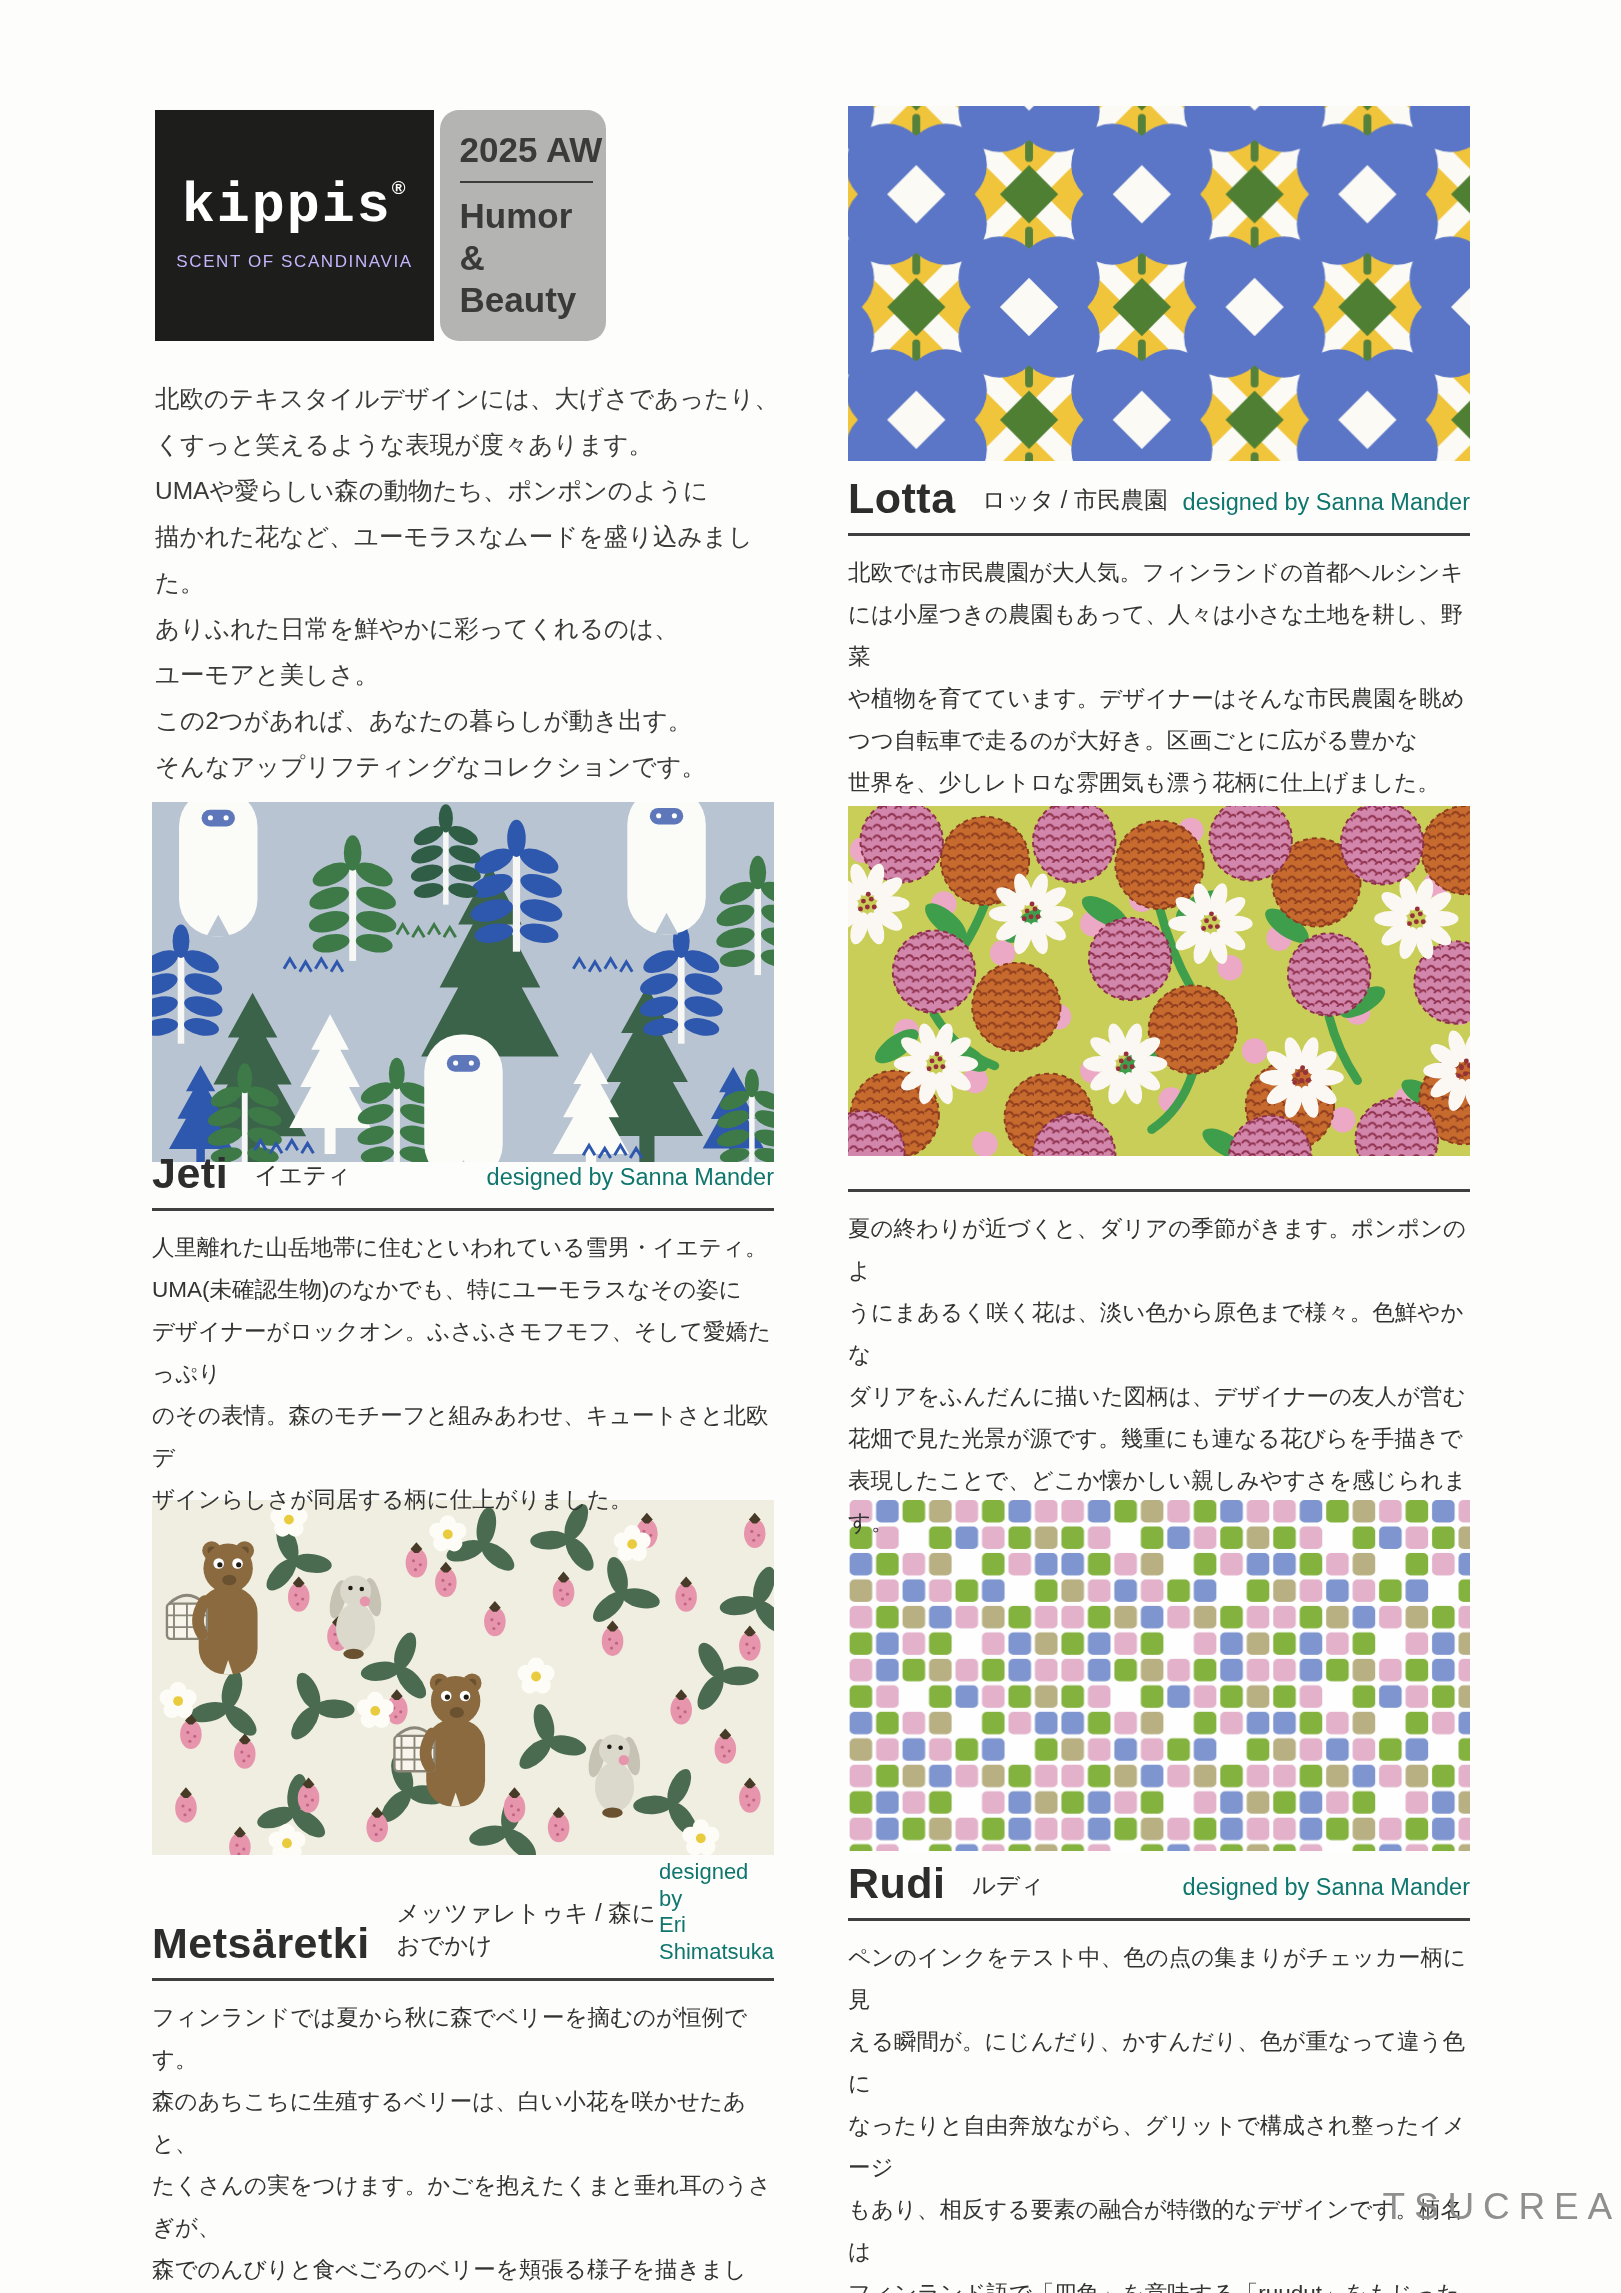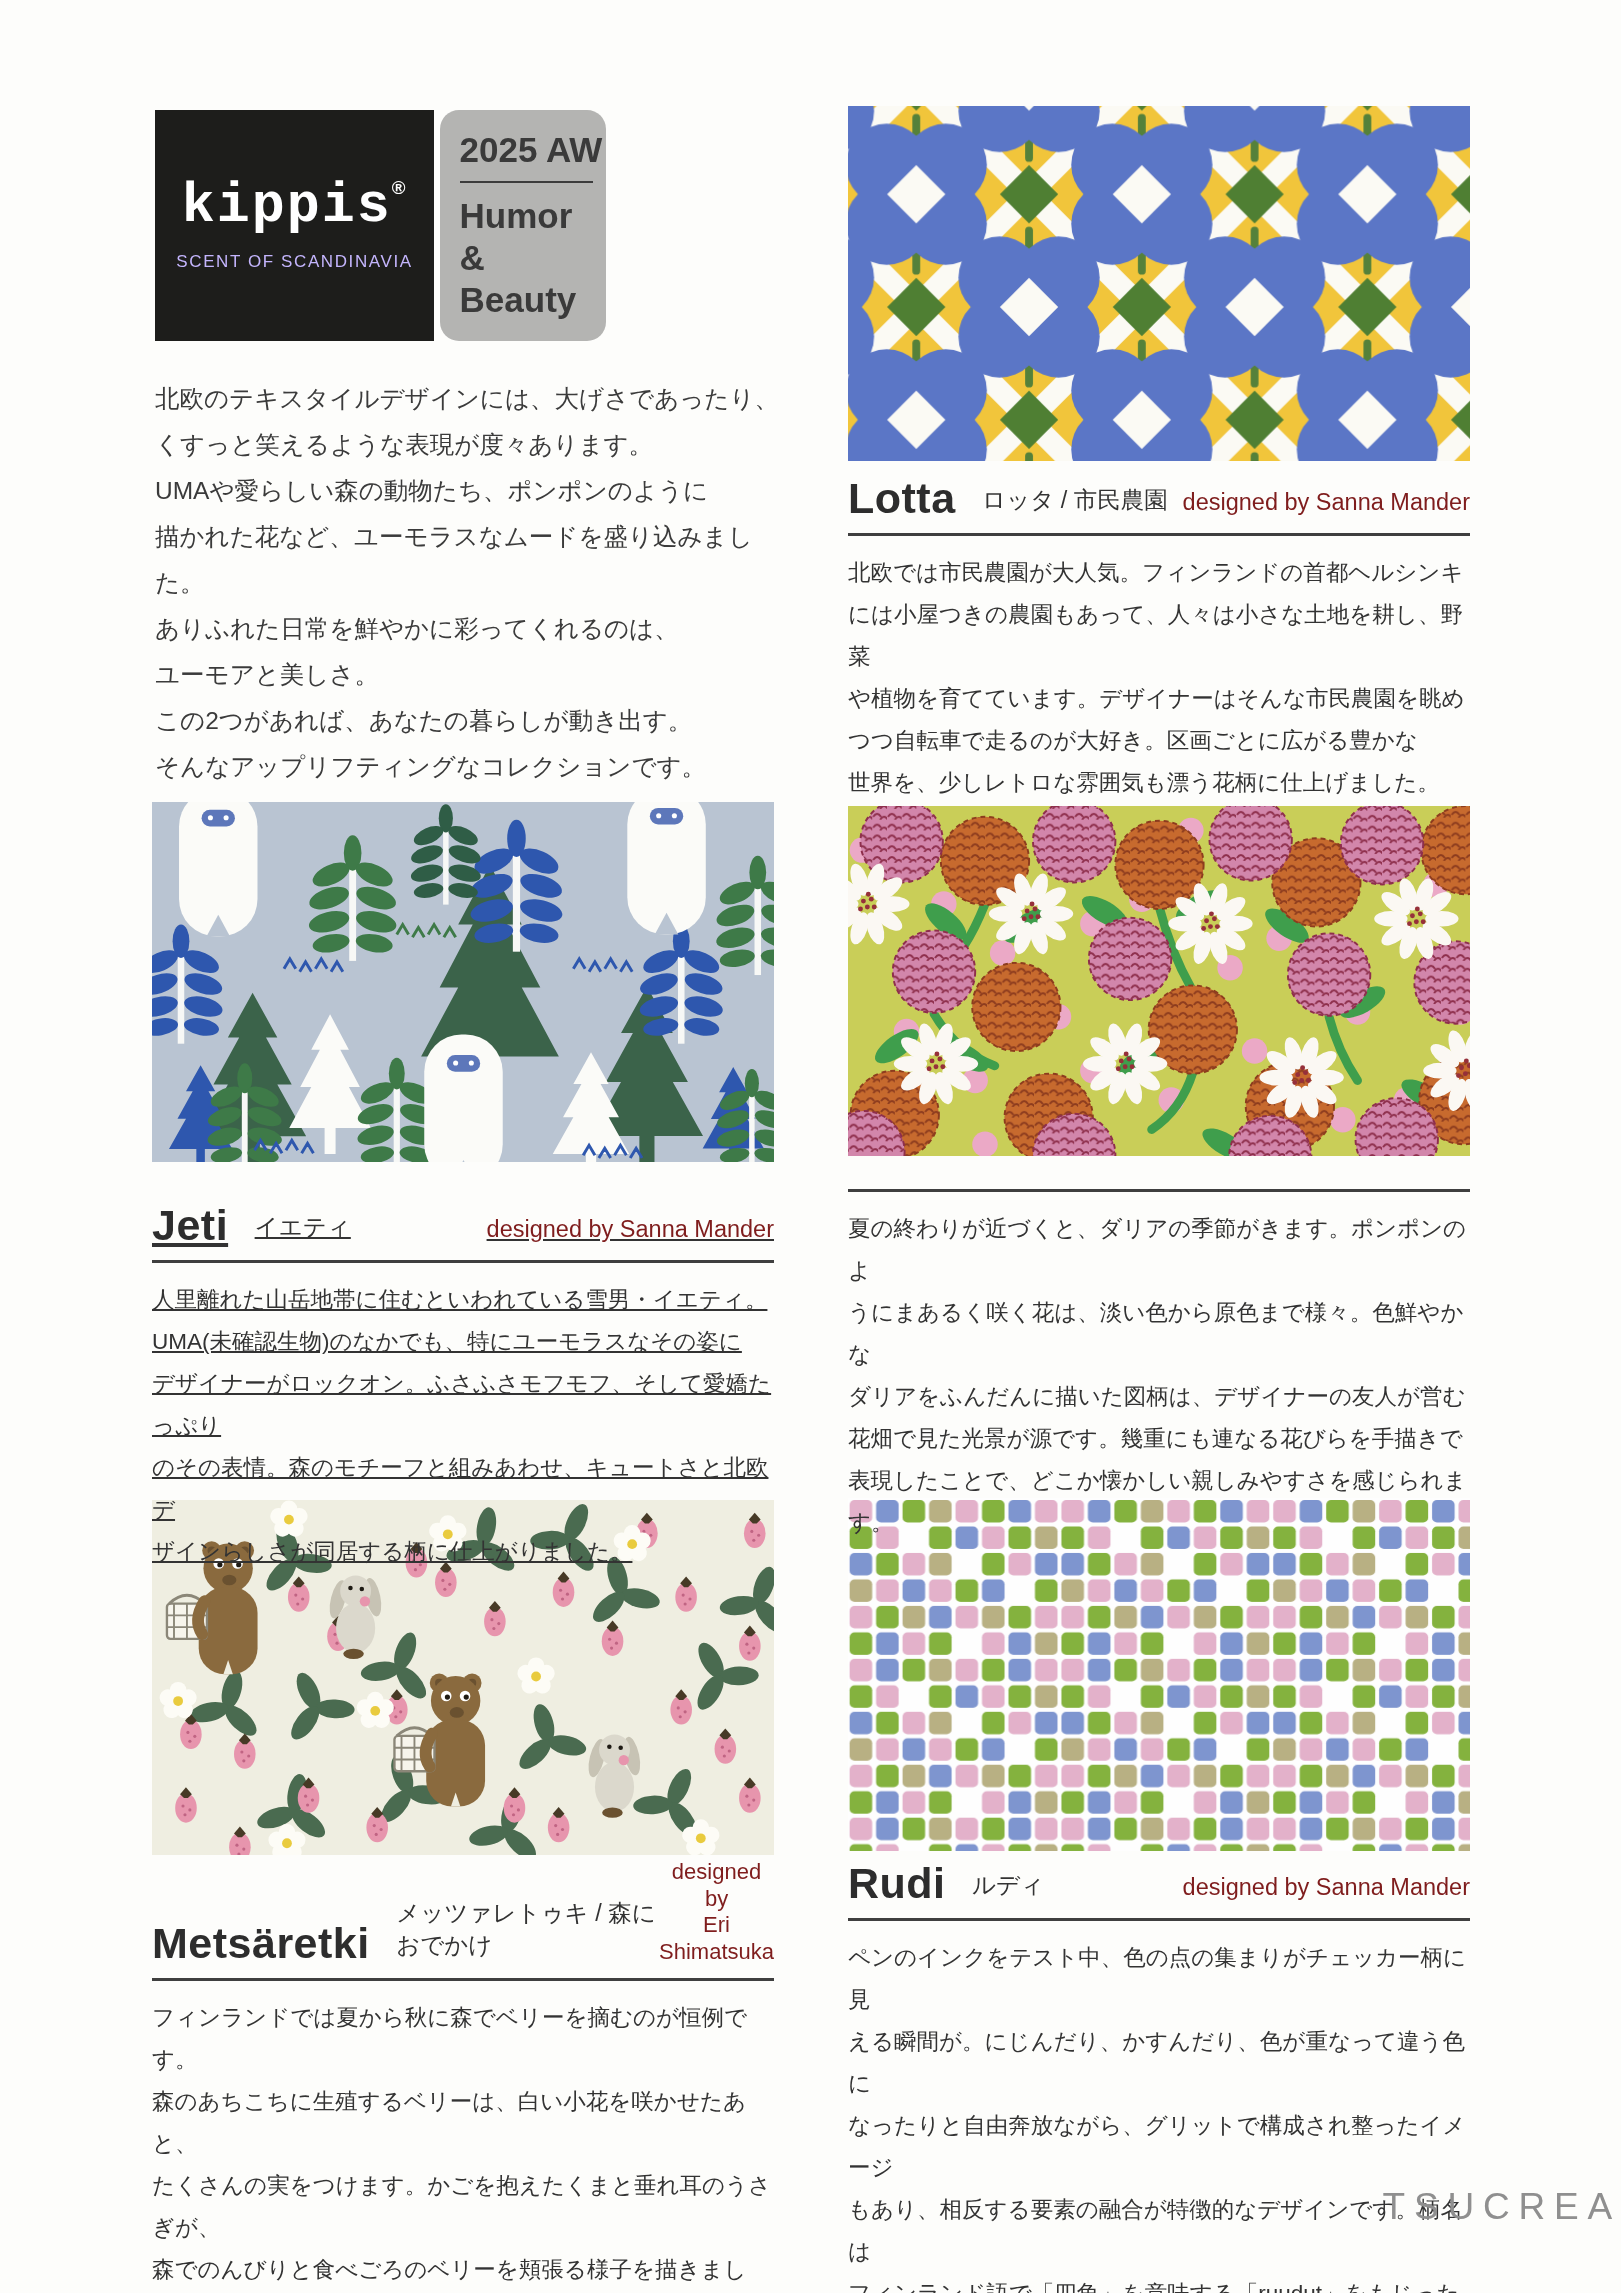--- a/index.html
+++ b/index.html
@@ -20,26 +20,26 @@
   .logo-divider{width:133px;height:2.9px;background:#3c3c3c;margin:10.8px 0 11.8px;}
   .logo-collection{font-size:35px;font-weight:bold;line-height:42px;white-space:pre-line;}
 
   
   .intro{position:absolute;left:155px;top:376px;width:647px;font-size:24.5px;line-height:46px;
          color:#3b3b3b;white-space:pre-line;}
   .product{position:absolute;width:622px;}
   .title-row{display:flex;align-items:flex-end;}
   .p-name{font-size:43px;font-weight:bold;color:#2d2d2d;line-height:1;letter-spacing:0.5px;}
   .p-sub{font-size:23.5px;margin-left:26.5px;padding-bottom:3.9px;color:#333;}
-  .p-designer{margin-left:auto;font-size:23.5px;padding-bottom:3.9px;color:#7f1d1d;text-align:center;}
+  .p-designer{margin-left:auto;font-size:23.5px;padding-bottom:3.9px;color:#0f766e;}
   .p-designer.two-line{font-size:22px;line-height:26.5px;padding-bottom:0;white-space:pre-line;}
   .p-rule{height:2.9px;background:#3f3f3f;margin-top:12.7px;}
   .p-desc{margin-top:16.7px;font-size:22.5px;line-height:42px;color:#333;white-space:pre-line;}
   #p-lotta{left:848px;top:477px;}
-  #p-jeti{left:152px;top:1204px;text-decoration:underline;}
+  #p-jeti{left:152px;top:1152px;}
   #p-daalia{left:848px;top:1176px;}
   #p-mets{left:152px;top:1859px;}
   #p-rudi{left:848px;top:1862px;}
 
   
   .swatch{position:absolute;overflow:hidden;}
   .swatch svg{display:block;width:100%;height:100%;}
   #sw-lotta{left:848px;top:106px;width:622px;height:355px;}
   #sw-jeti{left:152px;top:802px;width:622px;height:360px;}
   #sw-daalia{left:848px;top:806px;width:622px;height:350px;}

